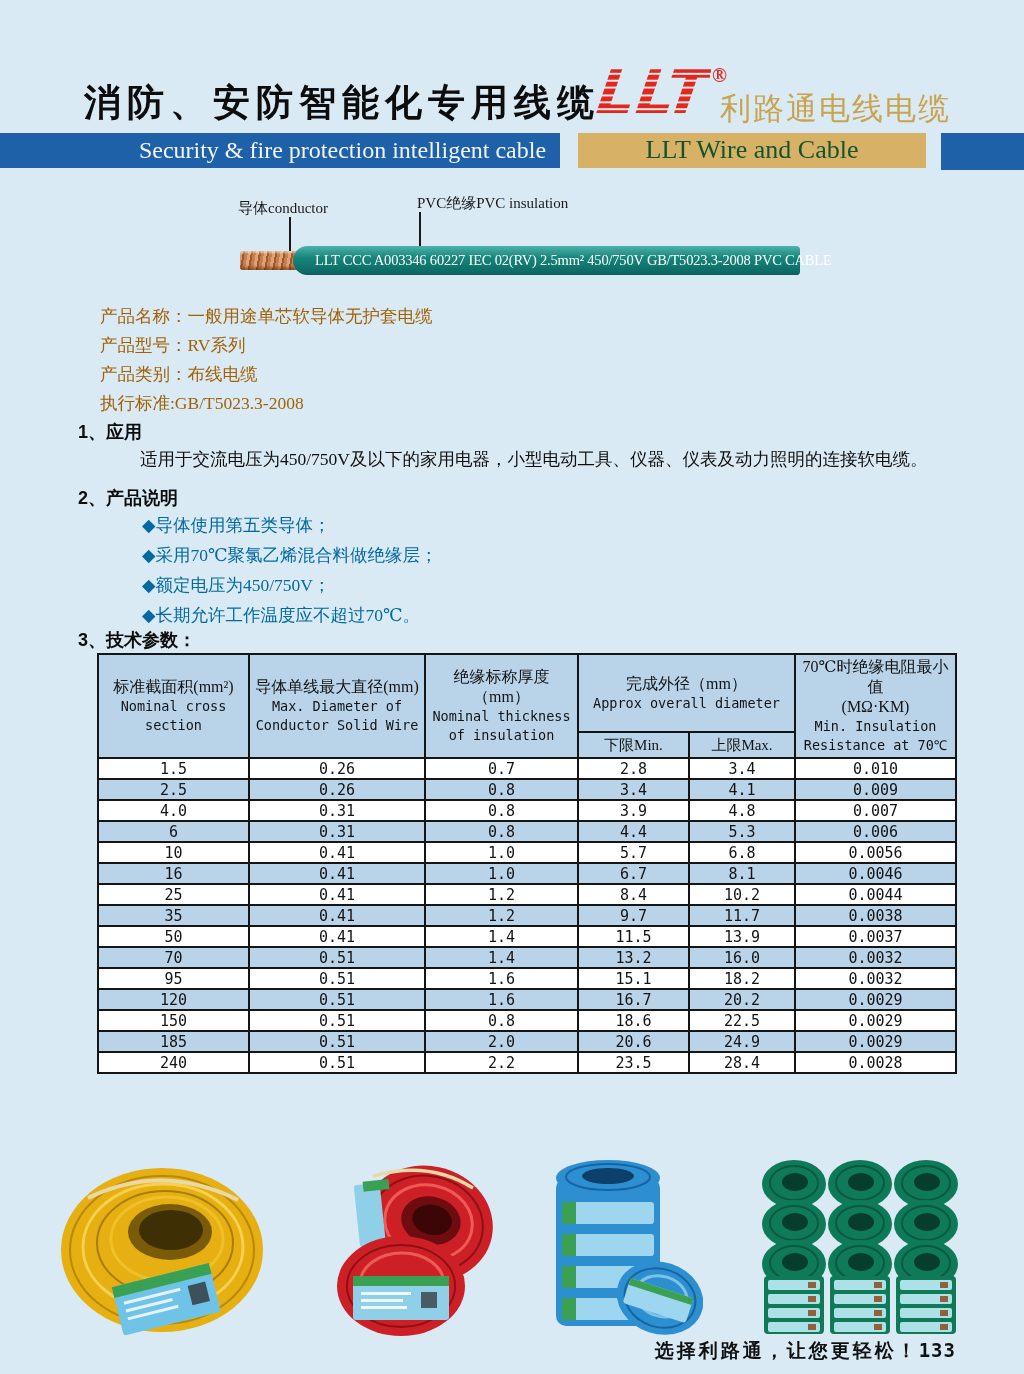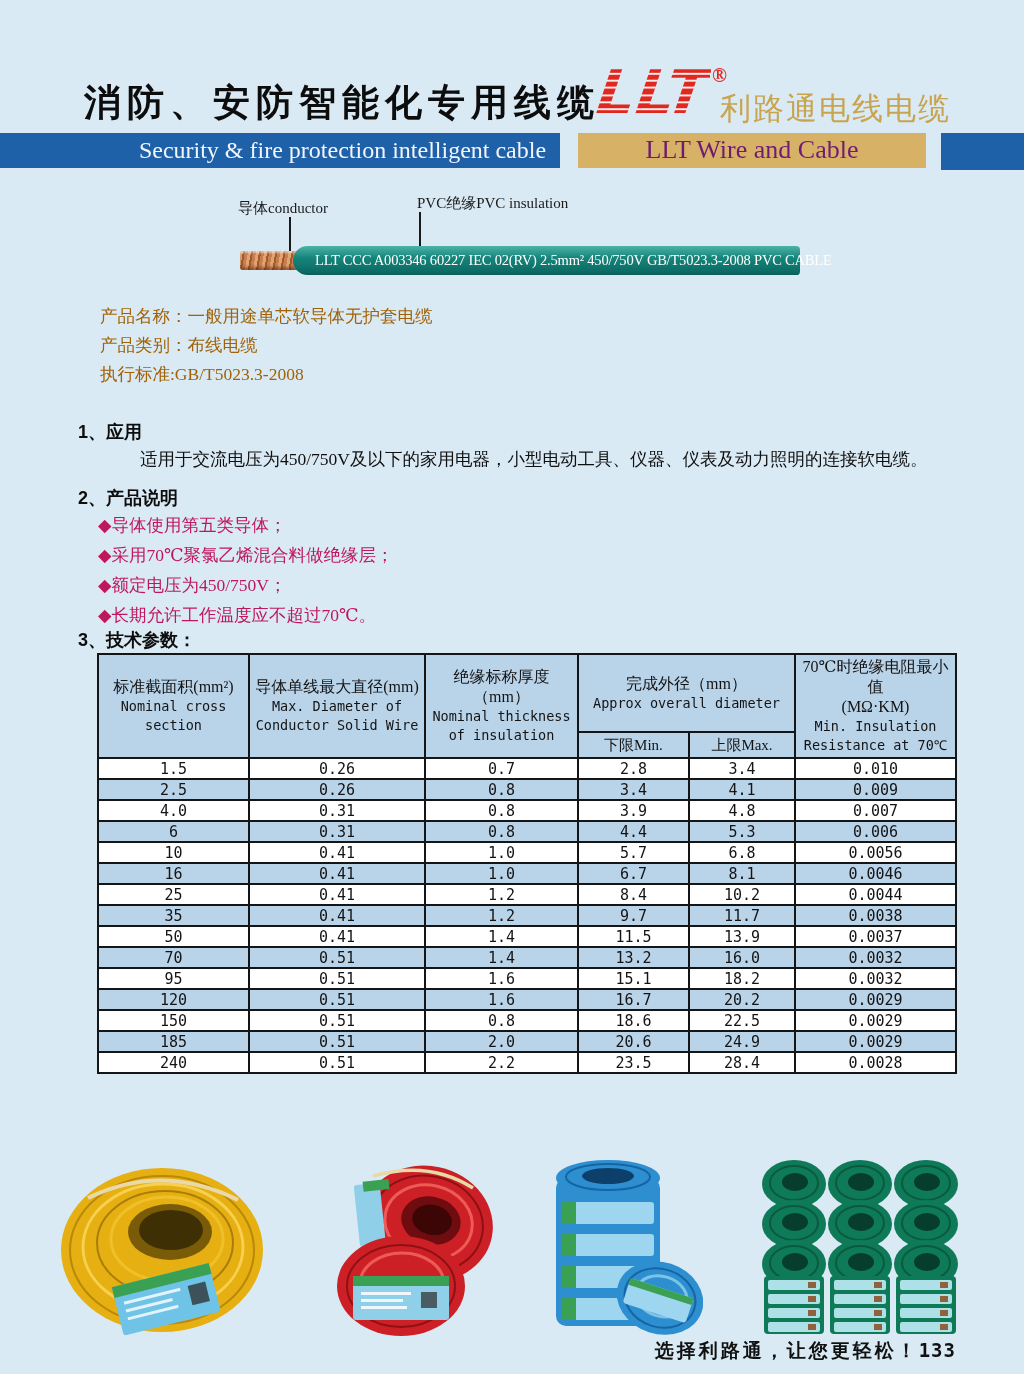--- a/index.html
+++ b/index.html
@@ -39,21 +39,21 @@
   .logo-reg {
     position:absolute; left:712px; top:64px; font-size:20px; color:#e02720;
     font-style:normal; font-weight:bold;
   }
   .logo-zh {
     position:absolute; left:720px; top:88px;
     font-size:31px; letter-spacing:2px; color:#c9a44e;font-family:Liberation Mono, monospace;
   }
   .banner-gold {
     position:absolute; left:578px; top:133px; width:348px; height:35px;
-    background:#d7b266; color:#701a75;
+    background:#d7b266; color:#14532d;
     font-size:26px; line-height:34px; text-align:center;
   }
   .bar-blue-right {
     position:absolute; left:941px; top:133px; width:83px; height:37px;
     background:#1e61a9;
   }
 
   
   .diag-label { position:absolute; font-size:15px; color:#1a1a1a; }
   .lbl-conductor { left:238px; top:199px; }
@@ -84,21 +84,21 @@
 
   
   .sec-title {
     position:absolute; font-family:"Liberation Sans","DejaVu Sans",sans-serif;
     font-weight:bold; font-size:18px; color:#0d0d0d;
   }
   .s1-title { left:78px; top:420px; }
   .s1-body { position:absolute; left:140px; top:447px; font-size:17.5px; color:#101010; }
   .s2-title { left:78px; top:486px; }
   .s2-bullets { position:absolute; left:98px; top:510px; list-style:none; }
-  .s2-bullets li { font-size:17.5px; line-height:30px; color:#be185d; }
+  .s2-bullets li { font-size:17.5px; line-height:30px; color:#0369a1;margin-left:44px; }
   .s3-title { left:78px; top:628px; }
 
   
   .spec-table {
     position:absolute; left:97px; top:653px; width:858px;
     border-collapse:collapse; table-layout:fixed;
     font-family:"Liberation Serif","DejaVu Serif",serif;
   }
   .spec-table th, .spec-table td { border:2px solid #151515; }
   .spec-table thead th {
@@ -153,20 +153,21 @@
   <div class="diag-label lbl-insulation">PVC绝缘PVC insulation</div>
   <div class="pointer-line line-conductor"></div>
   <div class="pointer-line line-insulation"></div>
   <div class="pointer-dot dot-conductor"></div>
   <div class="pointer-dot dot-insulation"></div>
   <div class="cable-conductor"></div>
   <div class="cable-body">LLT CCC A003346 60227 IEC 02(RV) 2.5mm² 450/750V GB/T5023.3-2008 PVC CABLE</div>
 
   <div class="product-info">
     <div>产品名称：一般用途单芯软导体无护套电缆</div>
+    <div>产品型号：RV系列</div>
     <div>产品类别：布线电缆</div>
     <div>执行标准:GB/T5023.3-2008</div>
   </div>
 
   <div class="sec-title s1-title">1、应用</div>
   <div class="s1-body">适用于交流电压为450/750V及以下的家用电器，小型电动工具、仪器、仪表及动力照明的连接软电缆。</div>
 
   <div class="sec-title s2-title">2、产品说明</div>
   <ul class="s2-bullets">
     <li>◆导体使用第五类导体；</li>

